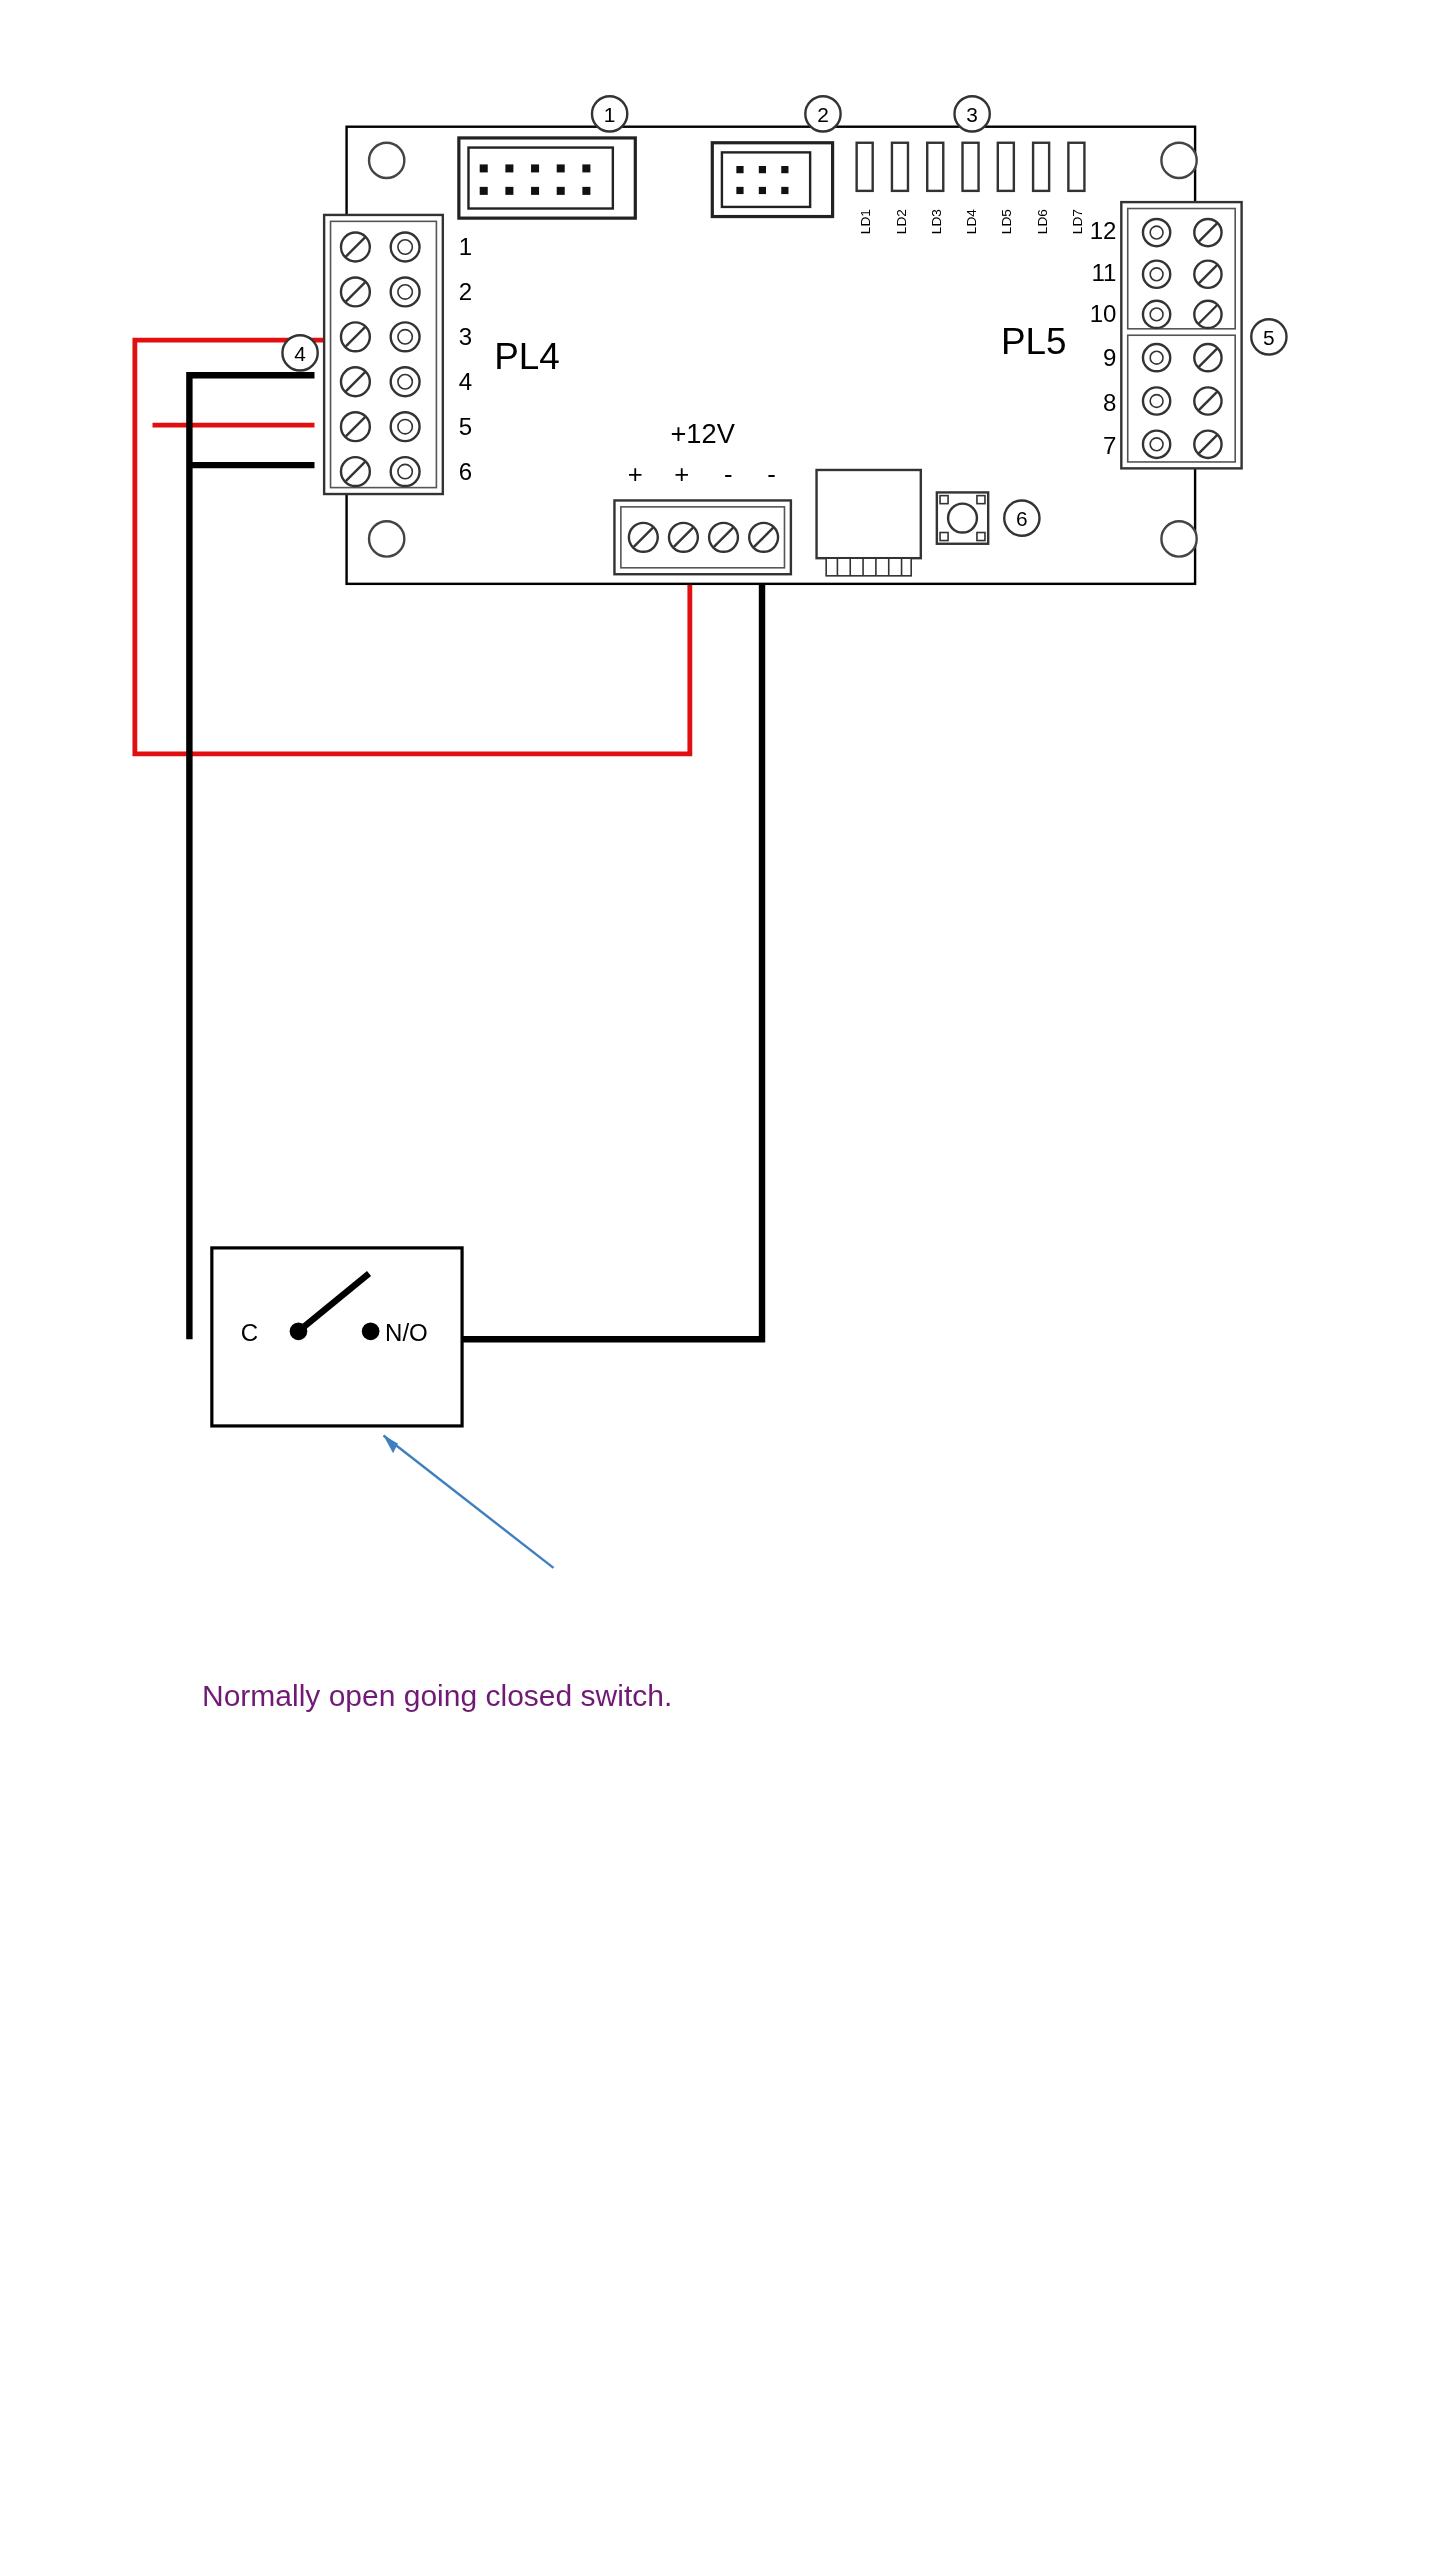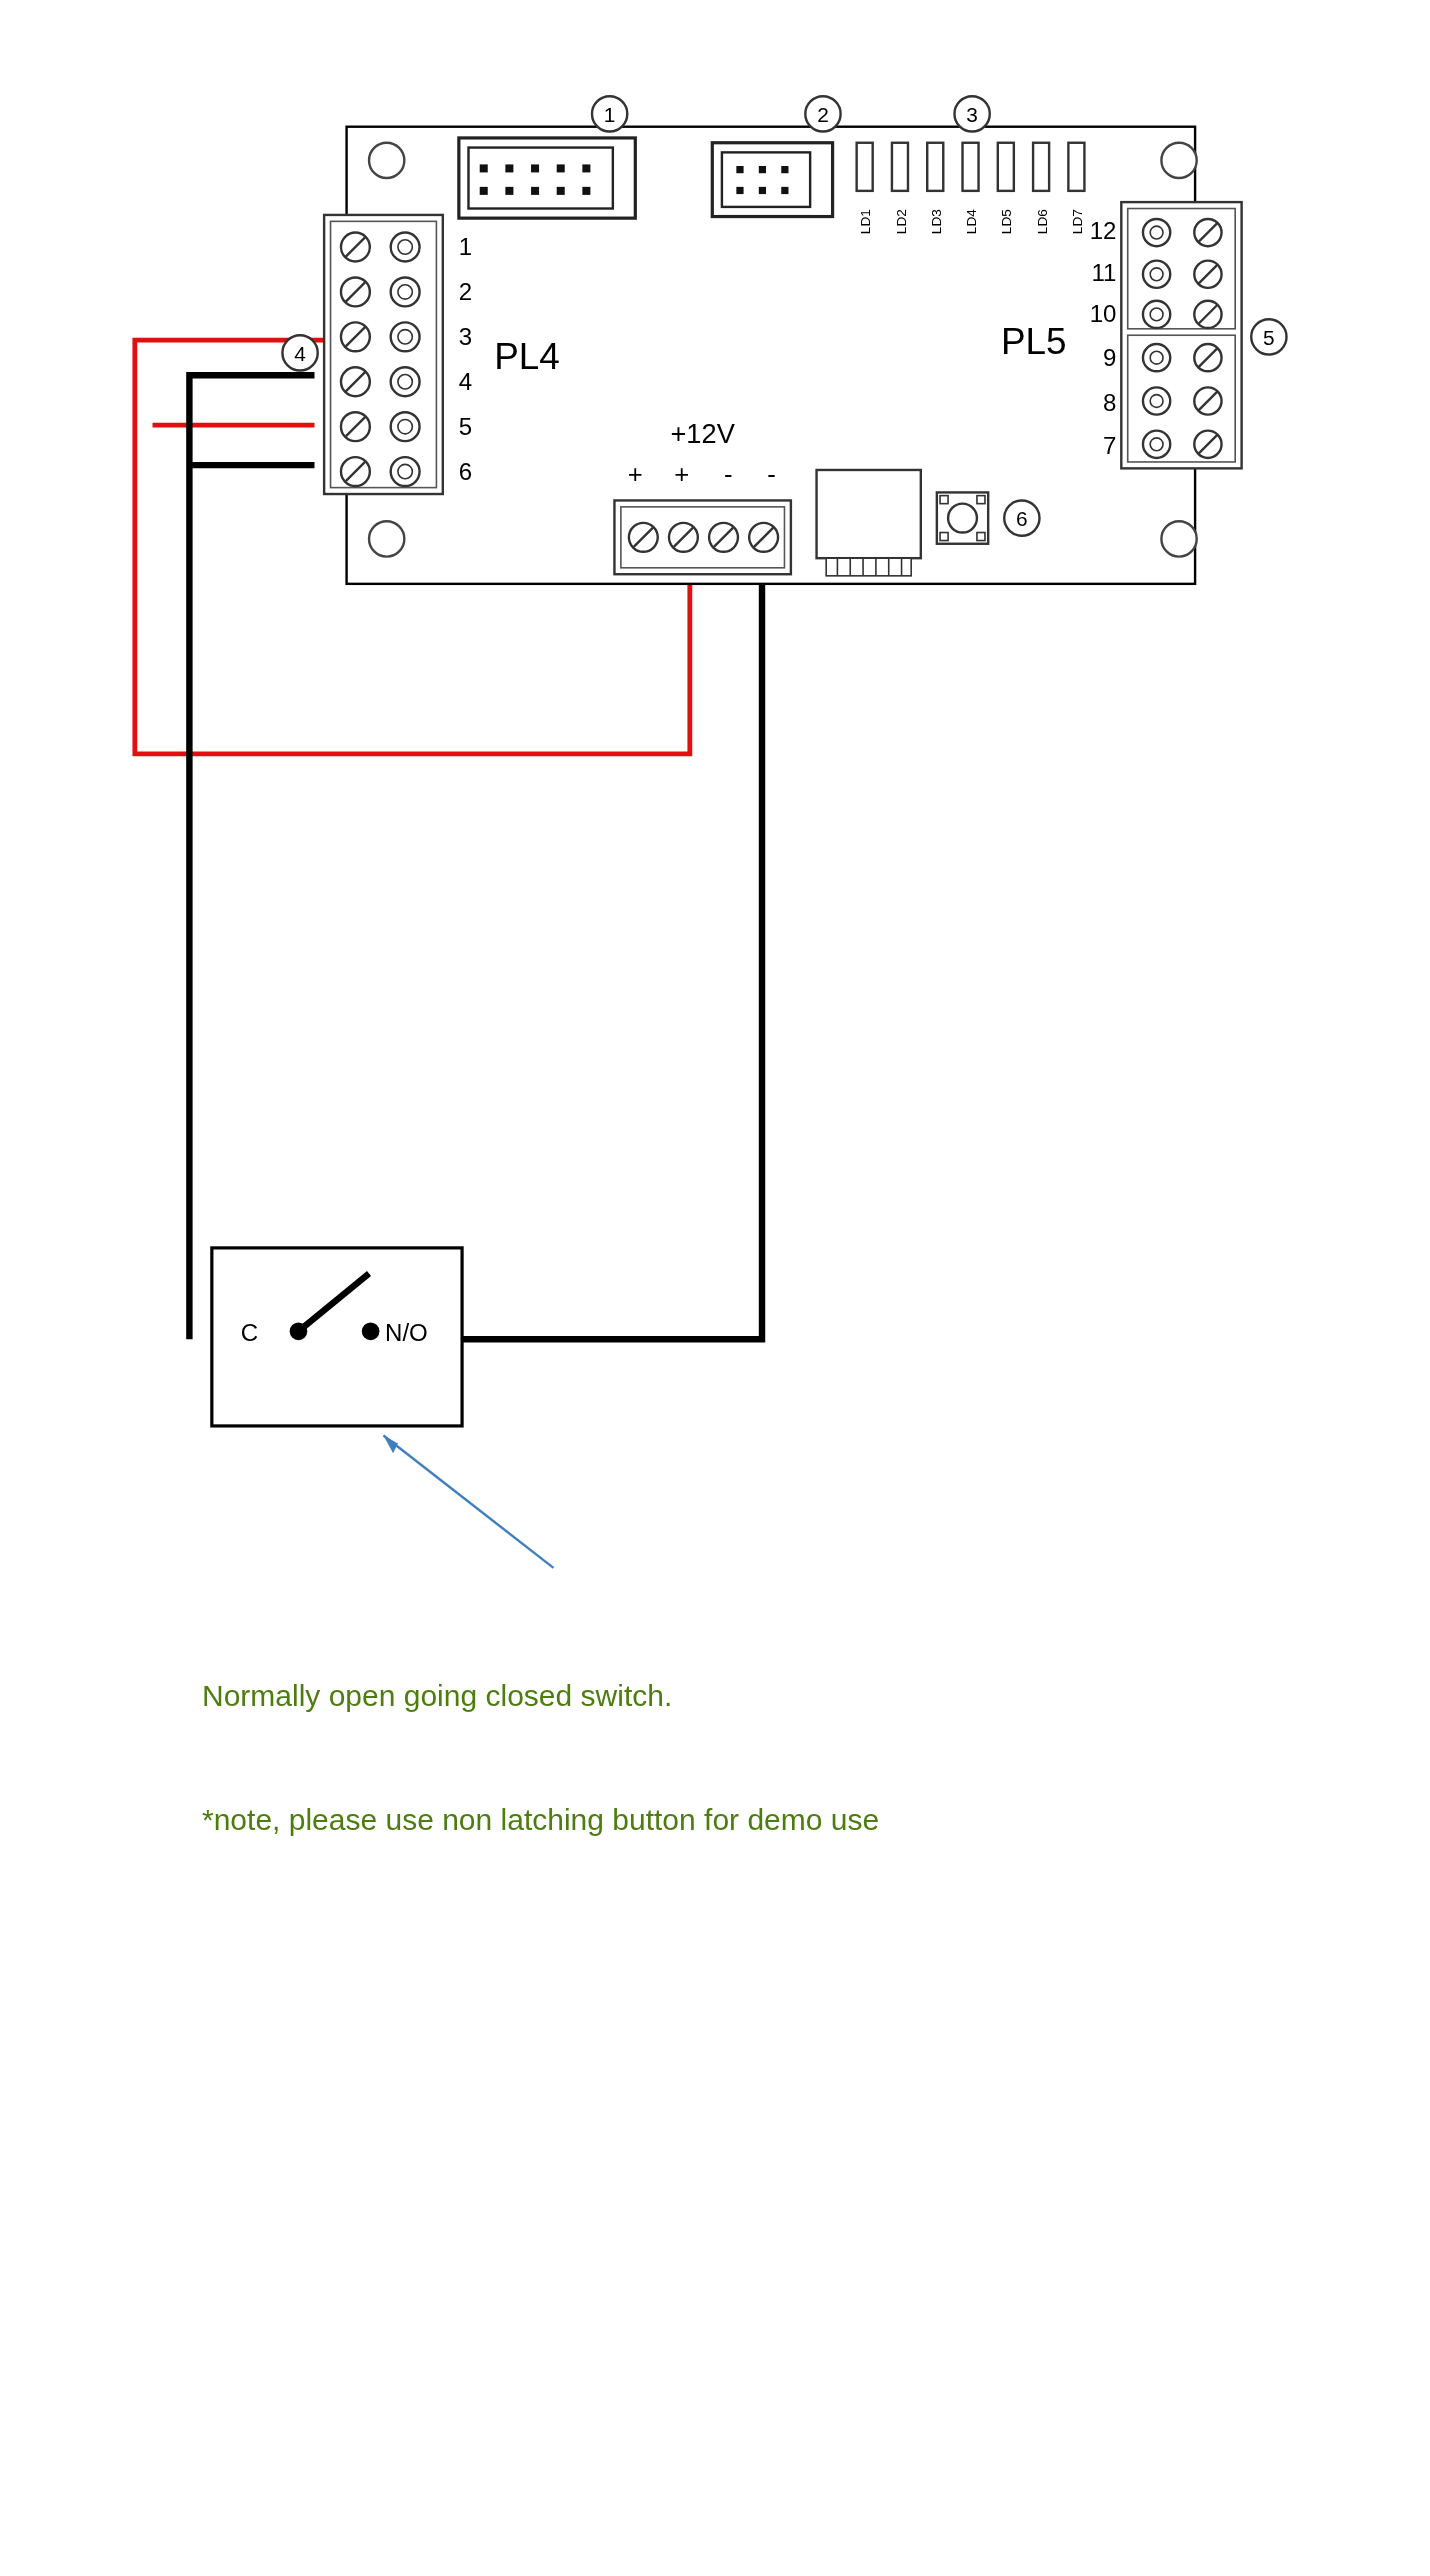--- a/index.html
+++ b/index.html
@@ -28,21 +28,21 @@
     width: 1431px;
     height: 2576px;
   }
   .note-block {
     position: absolute;
     left: 202px;
     top: 1592px;
     width: 1043px;
     font-size: 30px;
     line-height: 1.38;
-    color: #4d7c0f;
+    color: #701a75;
     font-family: "Liberation Sans", sans-serif;
     white-space: pre;
   }
   .note-line {
     display: block;
   }
 </style>
 </head>
 <body>
 
@@ -316,17 +316,16 @@
 
     <g>
       <line x1="690" y1="1955" x2="478" y2="1790" stroke="#3f7fbf" stroke-width="3"></line>
       <polygon points="478,1790 496,1800 490,1812" fill="#3f7fbf"></polygon>
     </g>
 
   </svg>
 
   <div class="note-block">
     <span class="note-line">Normally open going closed switch.</span>
-    <span class="note-line">*note, please use non latching button for demo use</span>
   </div>
 
 </div>
 
 
 </body></html>

